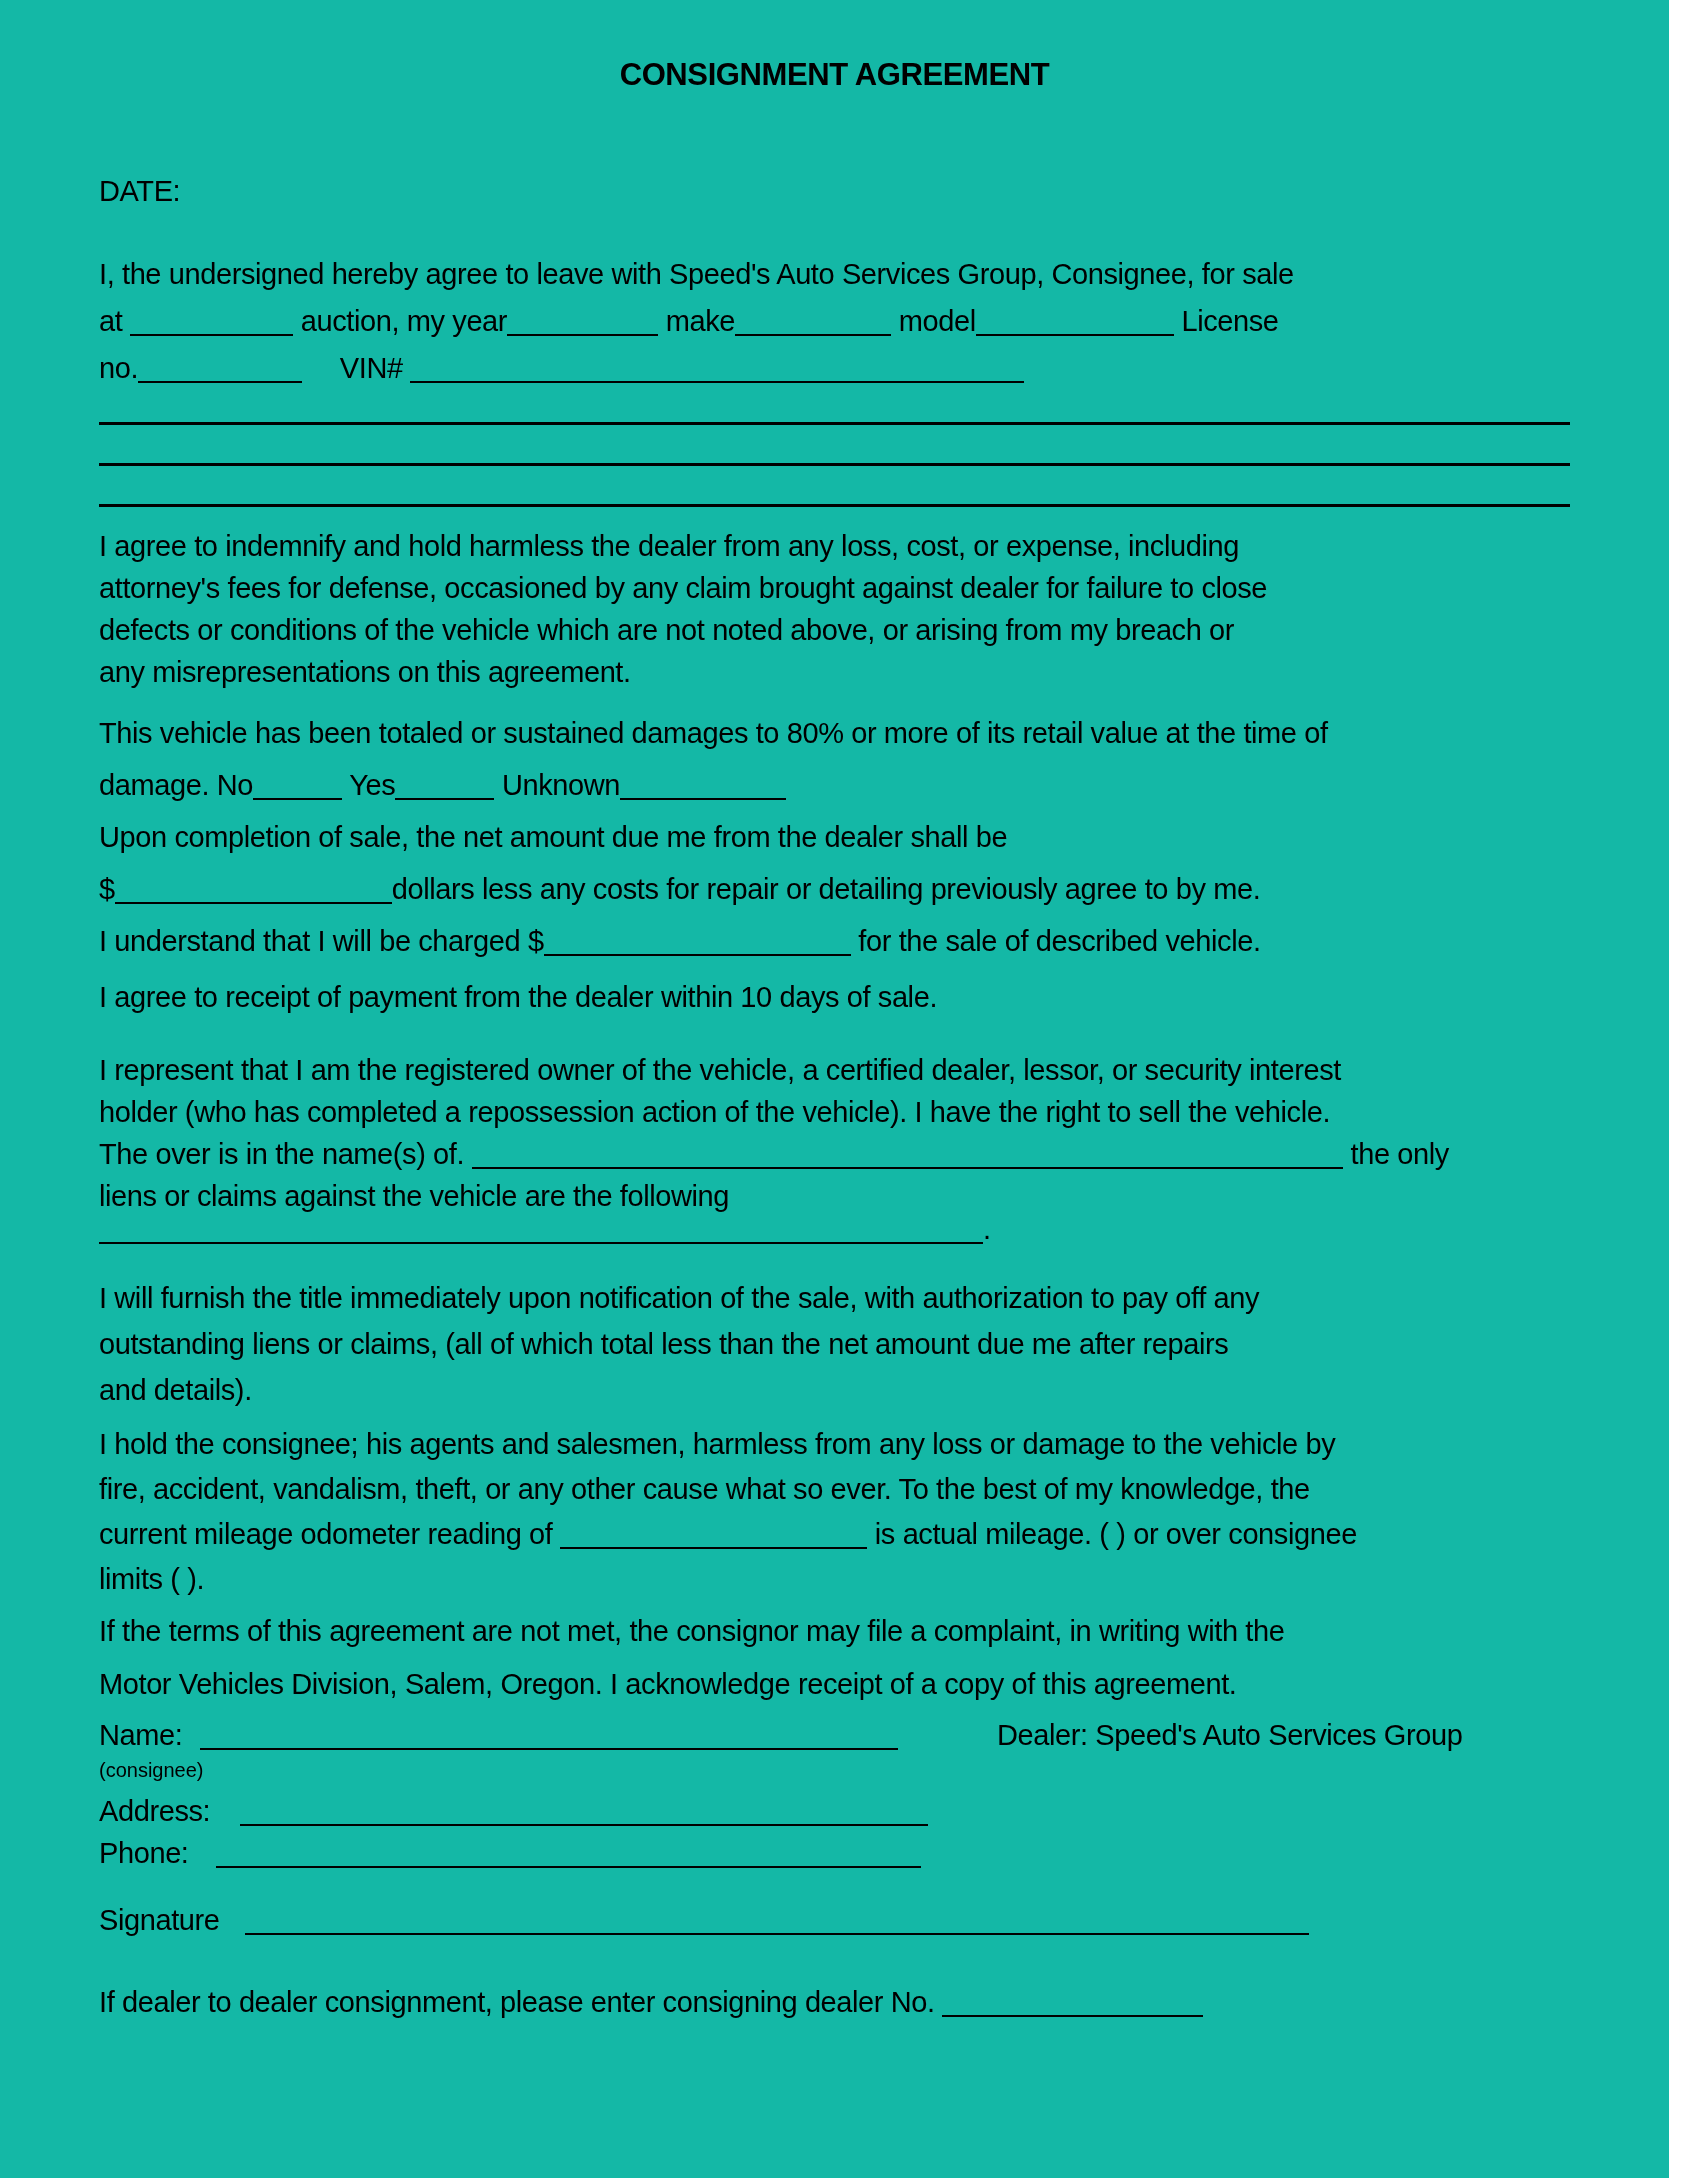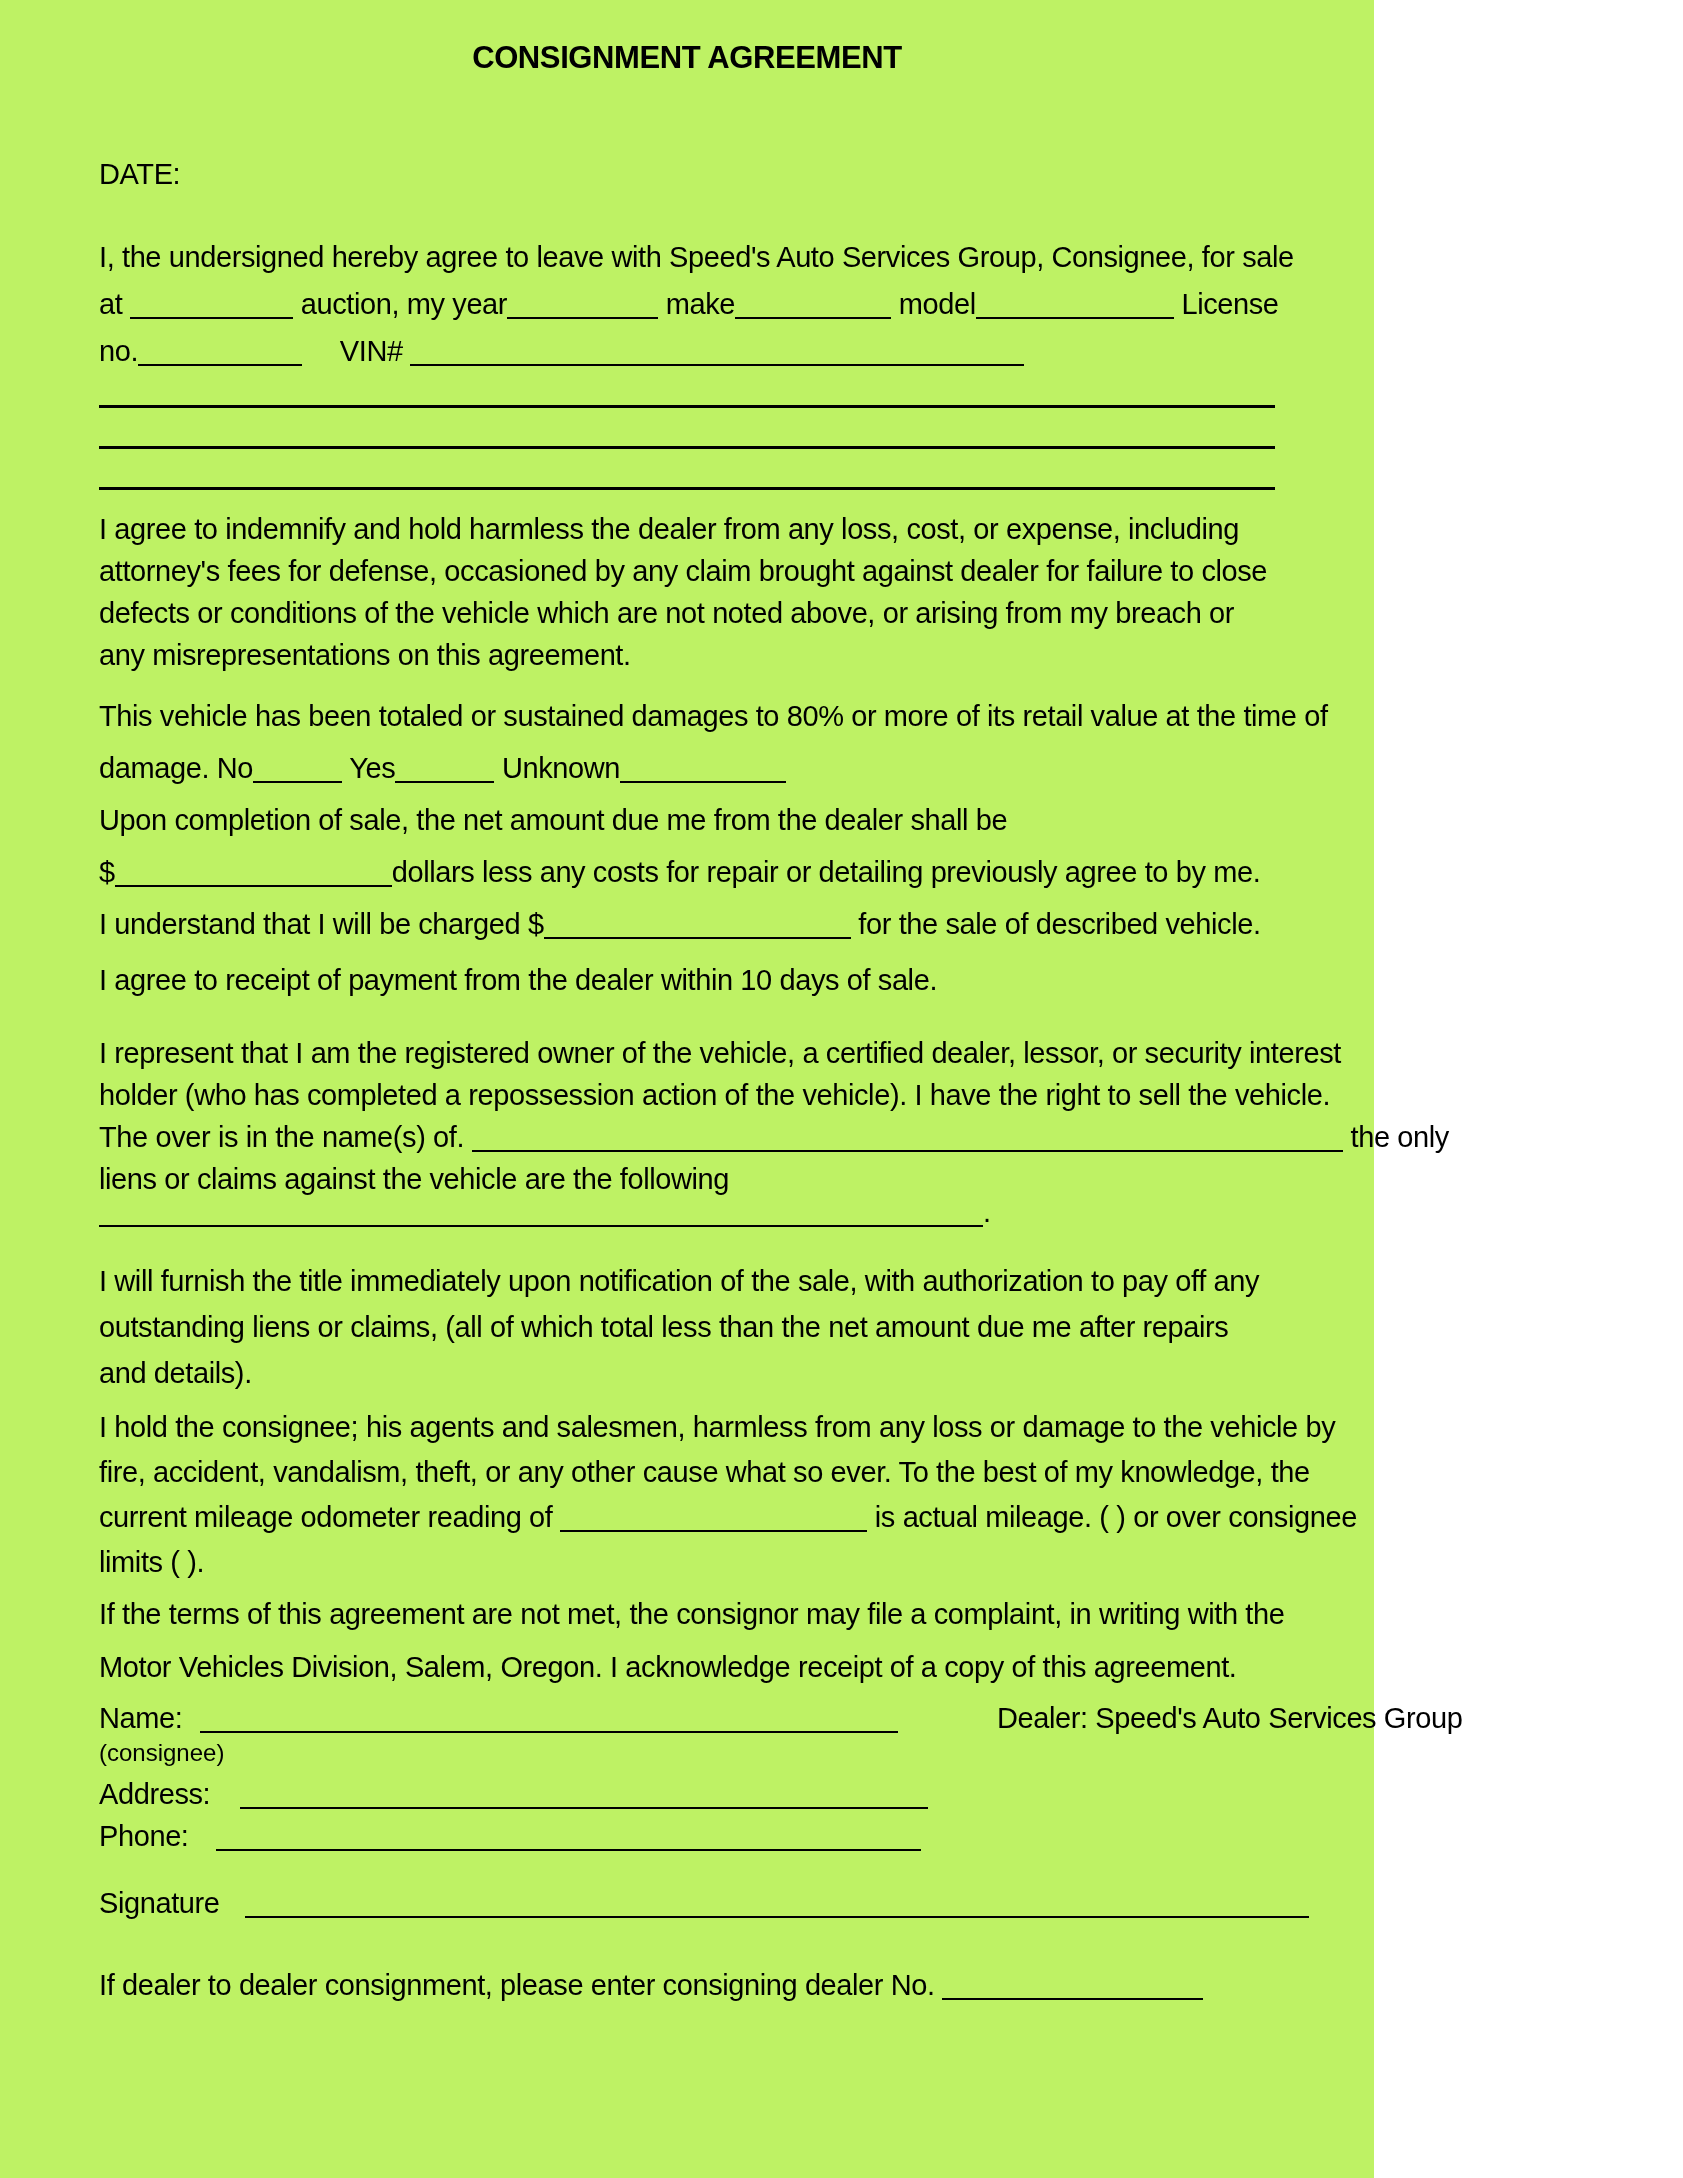--- a/index.html
+++ b/index.html
@@ -1,22 +1,22 @@
 <!DOCTYPE html>
 <html><head>
 <meta charset="utf-8">
 <style>
   html, body { margin: 0; padding: 0; background: #ffffff; }
   .page {
     position: relative;
-    width: 1374px;
+    width: 1669px;
     height: 2178px;
     box-sizing: border-box;
-    padding: 40px 99px 0 99px;
-    background: #bef264;
+    padding: 57px 99px 0 99px;
+    background: #14b8a6;
     color: #000000;
     font-family: "Liberation Sans", sans-serif;
     font-size: 29px;
     letter-spacing: -0.4px;
   }
   .title {
     text-align: center;
     font-weight: bold;
     font-size: 31px;
     line-height: 36px;
@@ -31,21 +31,21 @@
   .p-indemnify { margin-top: 18px; line-height: 42px; }
   .money-block { margin-top: 14px; line-height: 52px; }
   .receipt-line{ margin-top: 8px;  line-height: 44px; }
   .p-owner     { margin-top: 30px; line-height: 42px; }
   .liens-line  { margin-top: -10px; line-height: 44px; }
   .p-furnish   { margin-top: 24px; line-height: 46px; }
   .p-hold      { margin-top: 9px;  line-height: 45px; }
   .p-terms     { margin-top: 3px;  line-height: 53px; }
   .name-row    { margin-top: 2px;  line-height: 44px; position: relative; }
   .dealer-abs  { position: absolute; left: 898px; top: 0; }
-  .consignee   { font-size: 24px; line-height: 26px; letter-spacing: 0; }
+  .consignee   { font-size: 20px; line-height: 26px; letter-spacing: 0; }
   .address-row { margin-top: 7px; line-height: 42px; }
   .phone-row   { line-height: 42px; }
   .signature-row { margin-top: 24px; line-height: 44px; }
   .dealerno-row  { margin-top: 38px; line-height: 44px; }
   .blank {
     display: inline-block;
     height: 0;
     border-bottom: 2px solid #000;
     position: relative;
     top: 5px;

